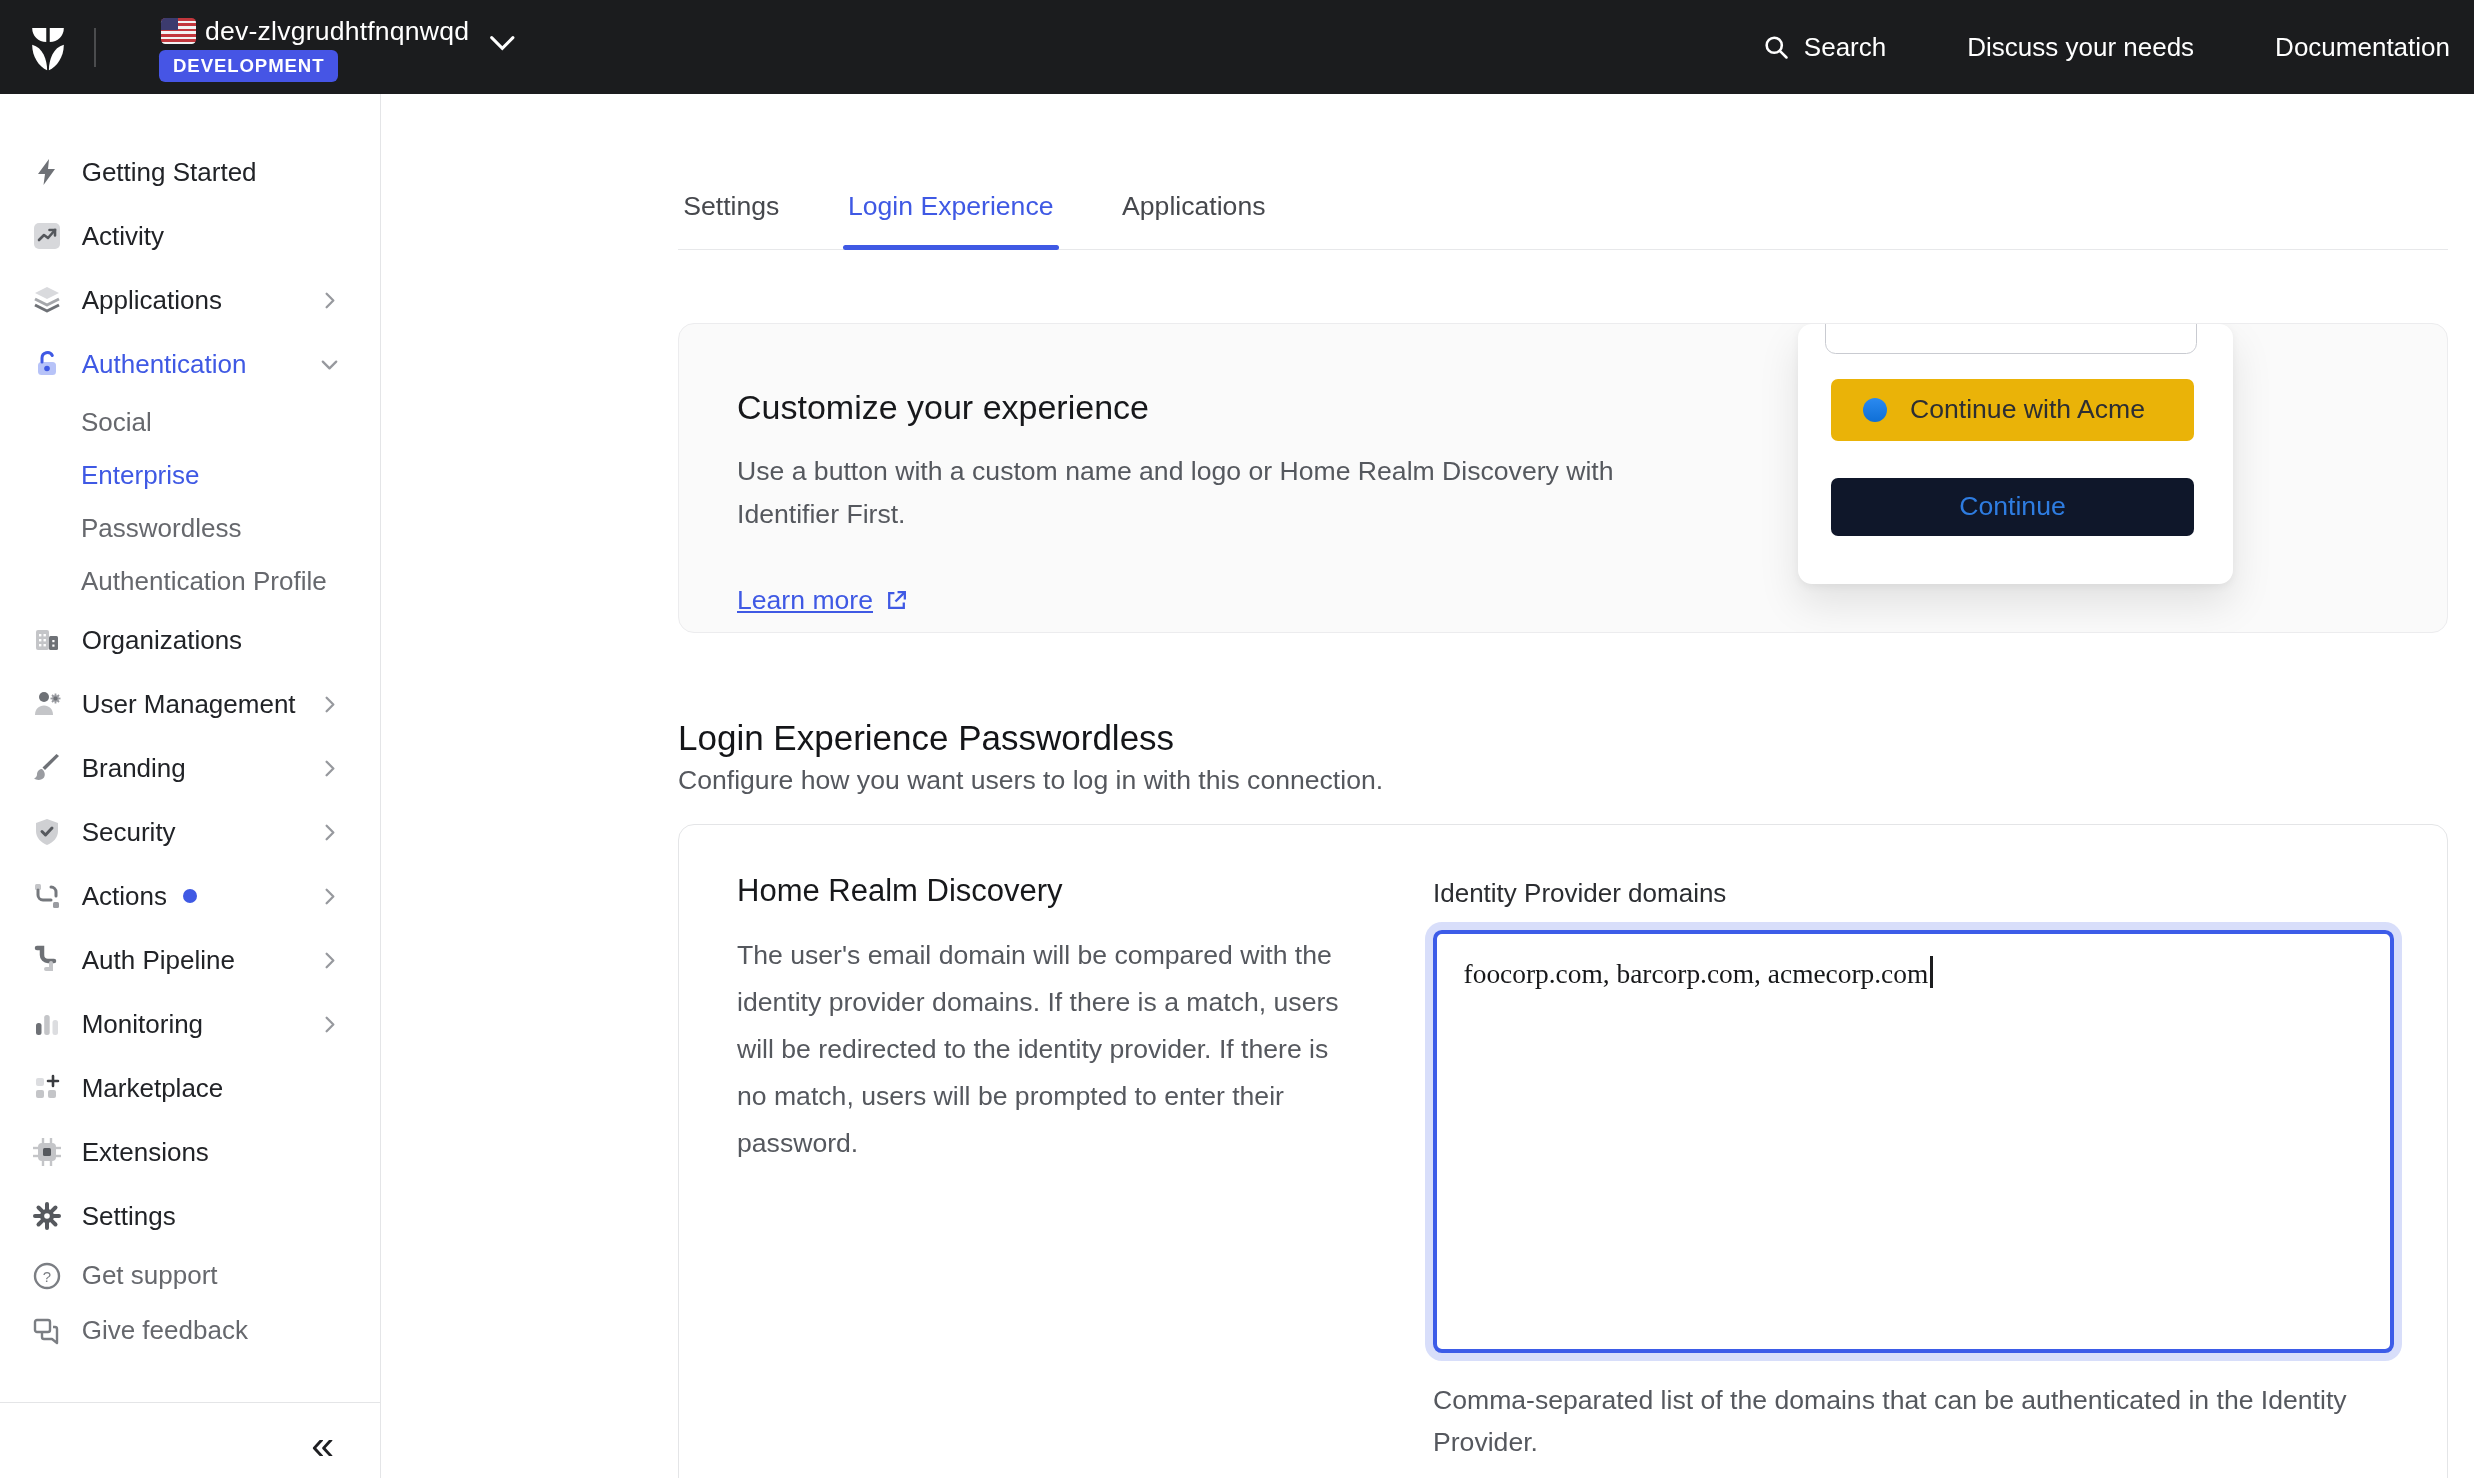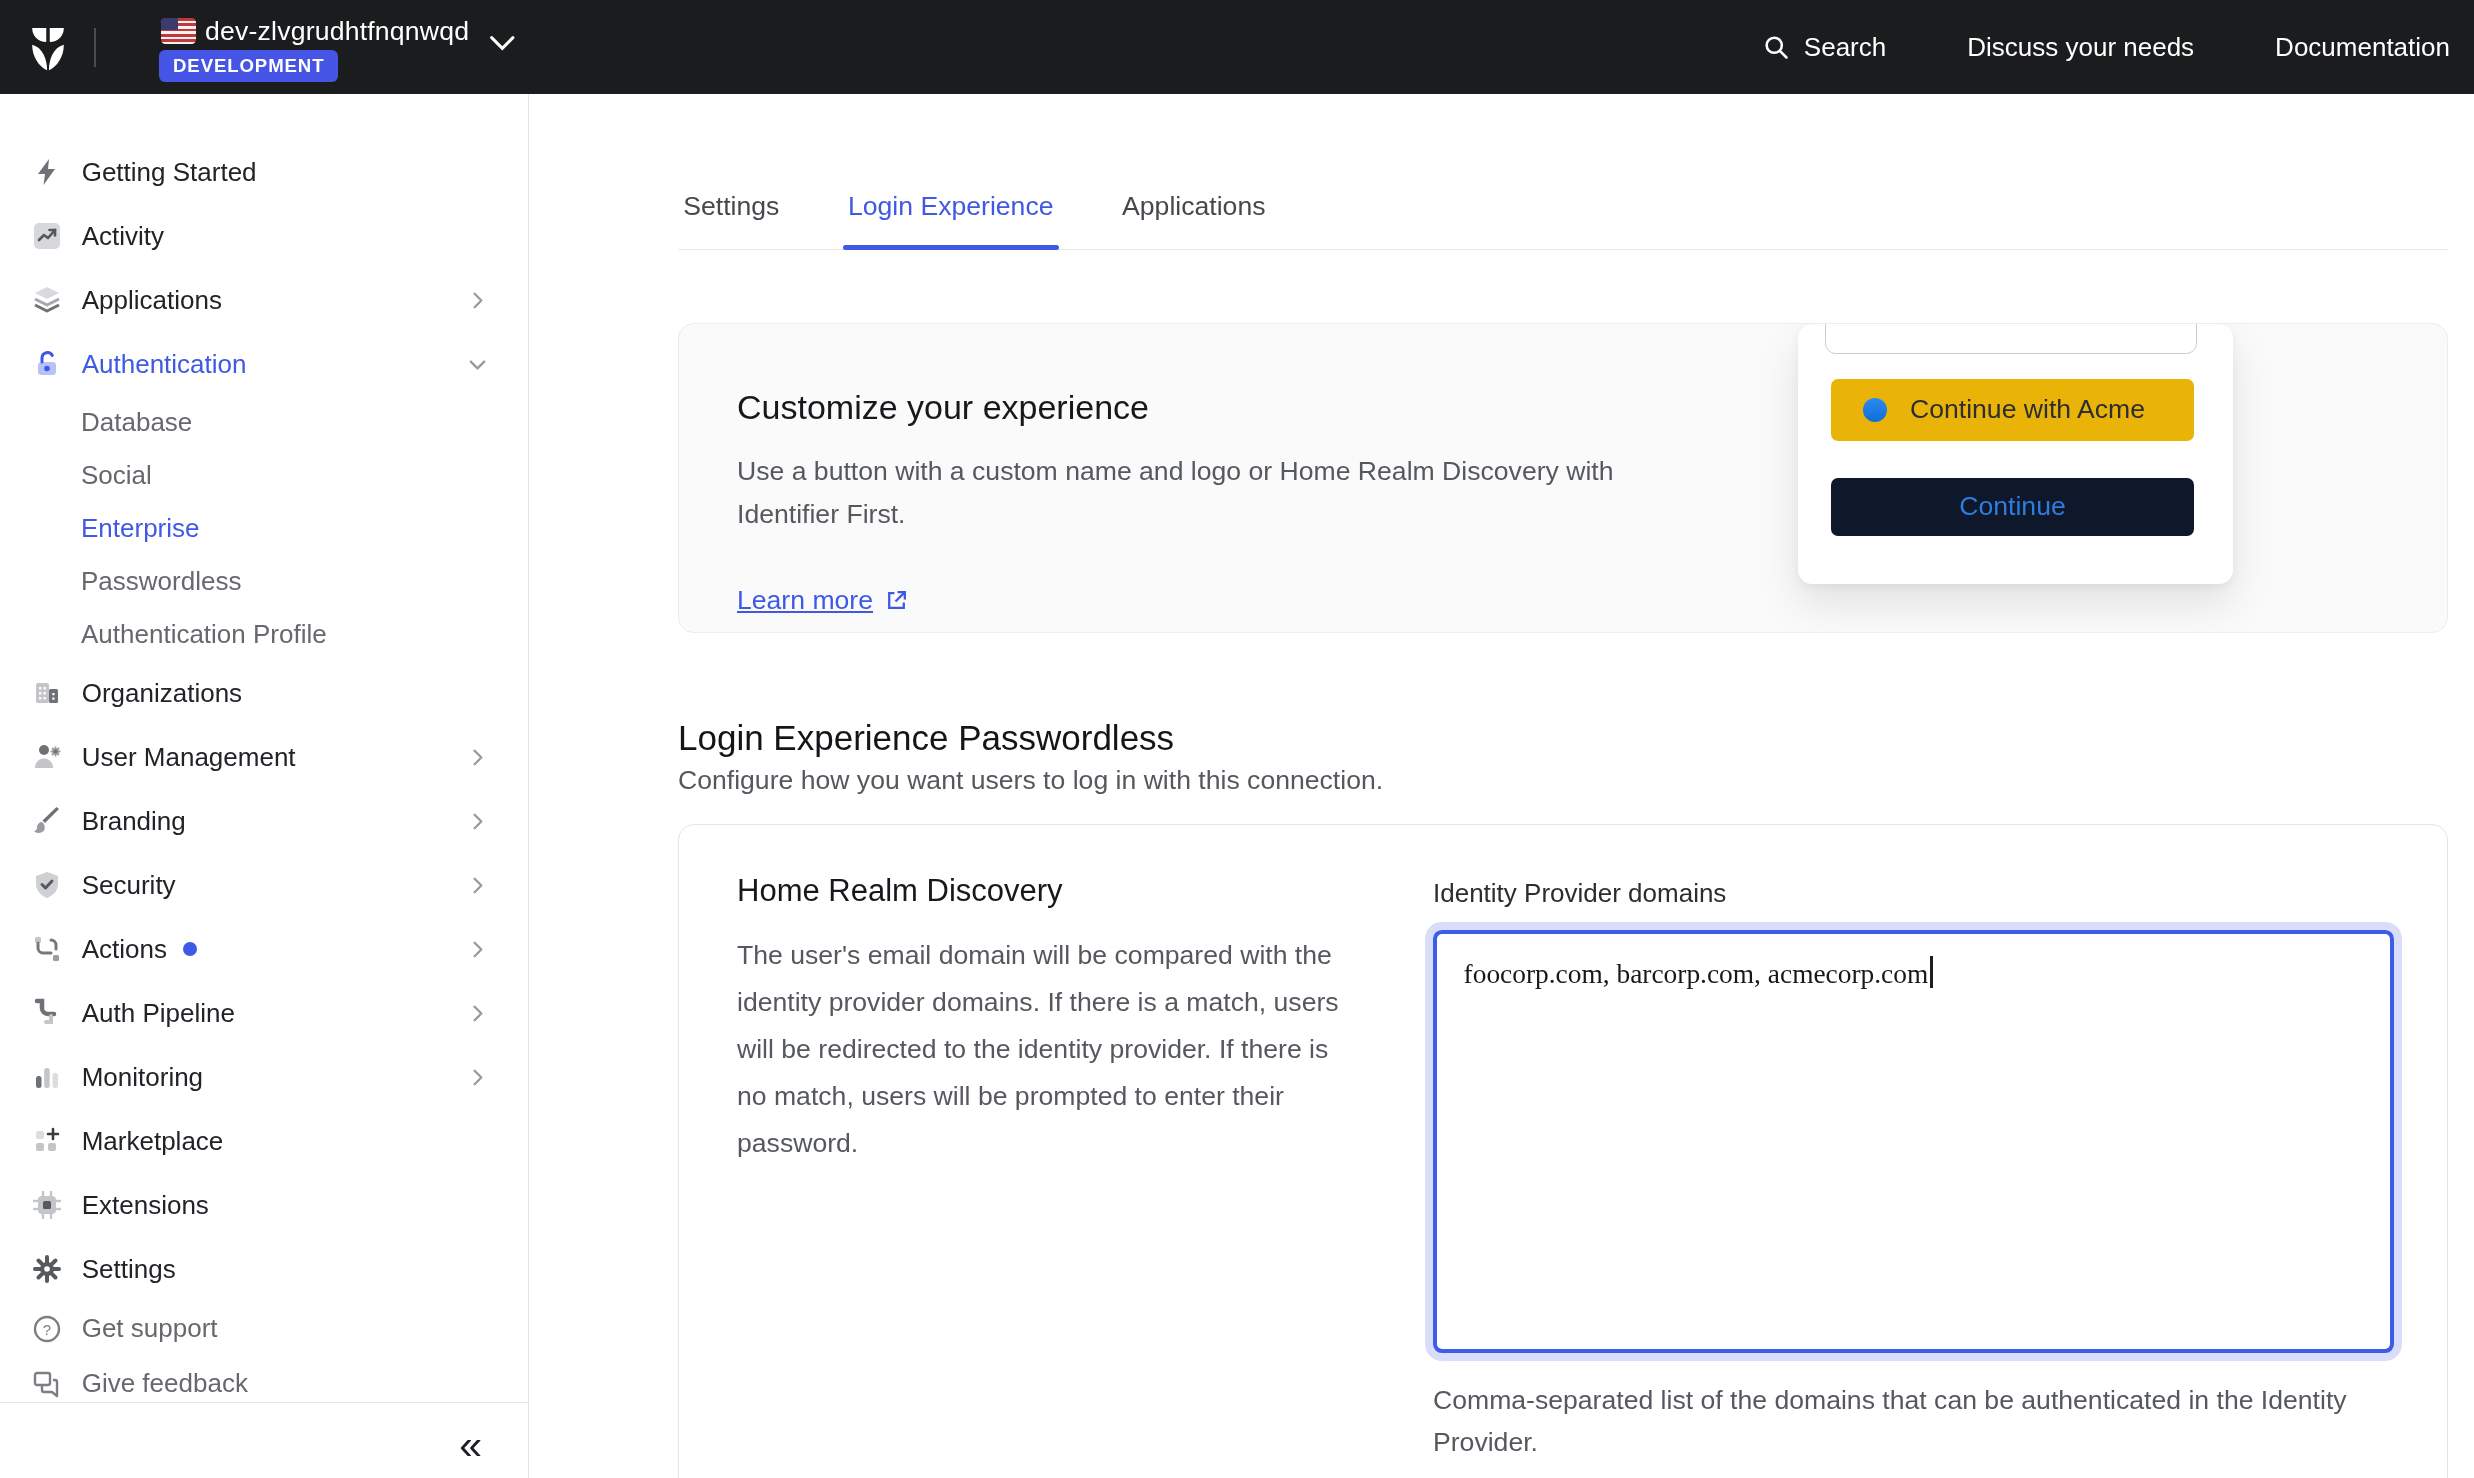--- a/index.html
+++ b/index.html
@@ -26,21 +26,21 @@
   .tenant-chevron { position:absolute; left:489px; top:35px; width:26.6px; height:17.7px; }
   .env-badge {
     position:absolute; left:159px; top:50px; height:32px; padding:0 14px;
     background:#4655e5; color:#fff; font-size:18.6px; font-weight:bold; letter-spacing:0.9px;
     border-radius:6.2px; display:flex; align-items:center;
   }
   .topnav { position:absolute; right:25px; top:0; height:94px; display:flex; align-items:center; gap:81px; }
   .topnav-item { display:flex; align-items:center; gap:14px; color:#fff; font-size:26px; cursor:pointer; }
   
   .sidebar {
-    position:absolute; left:0; top:94px; width:529px; bottom:0;
+    position:absolute; left:0; top:94px; width:381px; bottom:0;
     background:#fff; border-right:1.8px solid #e4e5e7;
   }
   .side-list { padding-top:46px; }
   .side-item { height:64px; display:flex; align-items:center; padding:0 39px 0 30px; cursor:pointer; }
   .side-item.sub { height:53px; padding-left:81px; }
   .side-item.footer { height:55px; }
   .side-icon { width:34px; height:34px; margin-right:17.7px; flex:0 0 34px; display:flex; align-items:center; justify-content:center; }
   .side-label { font-size:26px; color:#212327; }
   .side-item.sub .side-label { color:#66686d; }
   .side-item.footer .side-label { color:#66686d; }
@@ -195,24 +195,20 @@
             <path d="M10 13 V9 a5.5 5.5 0 0 1 10.3-2.6" stroke="#3f59e4" stroke-width="3" fill="none" stroke-linecap="round"></path>
           </svg>
         </span>
         <span class="side-label">Authentication</span>
         <span class="side-spacer"></span>
         <span class="side-chevron"><svg width="23" height="23" viewBox="0 0 24 24">
             <path d="M5 9 l7 7 7-7" stroke="#97999e" stroke-width="2.4" fill="none" stroke-linecap="round" stroke-linejoin="round"></path>
           </svg></span>
       </div>
       <div class="side-item sub">
-        <span class="side-label">Database</span>
-        <span class="side-spacer"></span>
-      </div>
-      <div class="side-item sub">
         <span class="side-label">Social</span>
         <span class="side-spacer"></span>
       </div>
       <div class="side-item sub active">
         <span class="side-label">Enterprise</span>
         <span class="side-spacer"></span>
       </div>
       <div class="side-item sub">
         <span class="side-label">Passwordless</span>
         <span class="side-spacer"></span>

